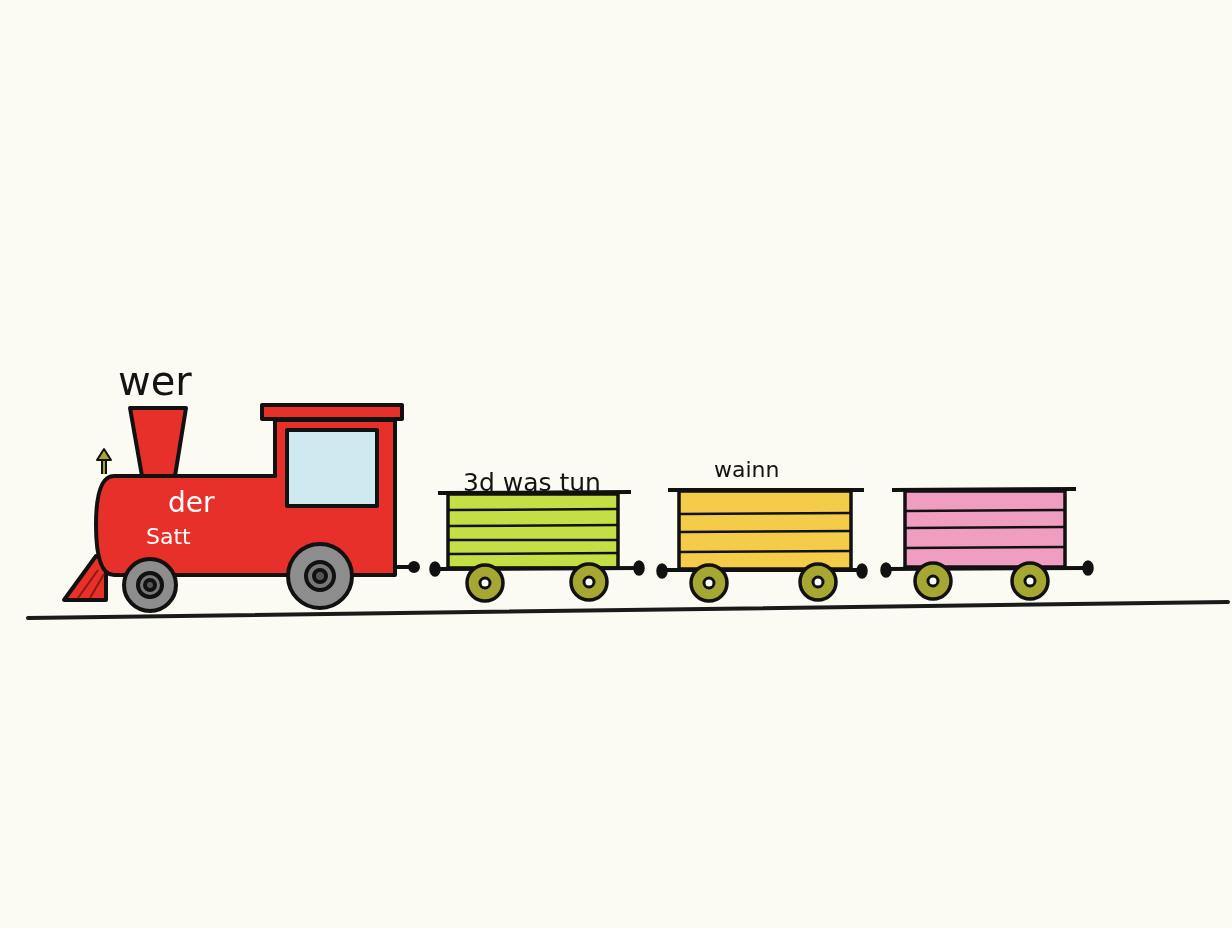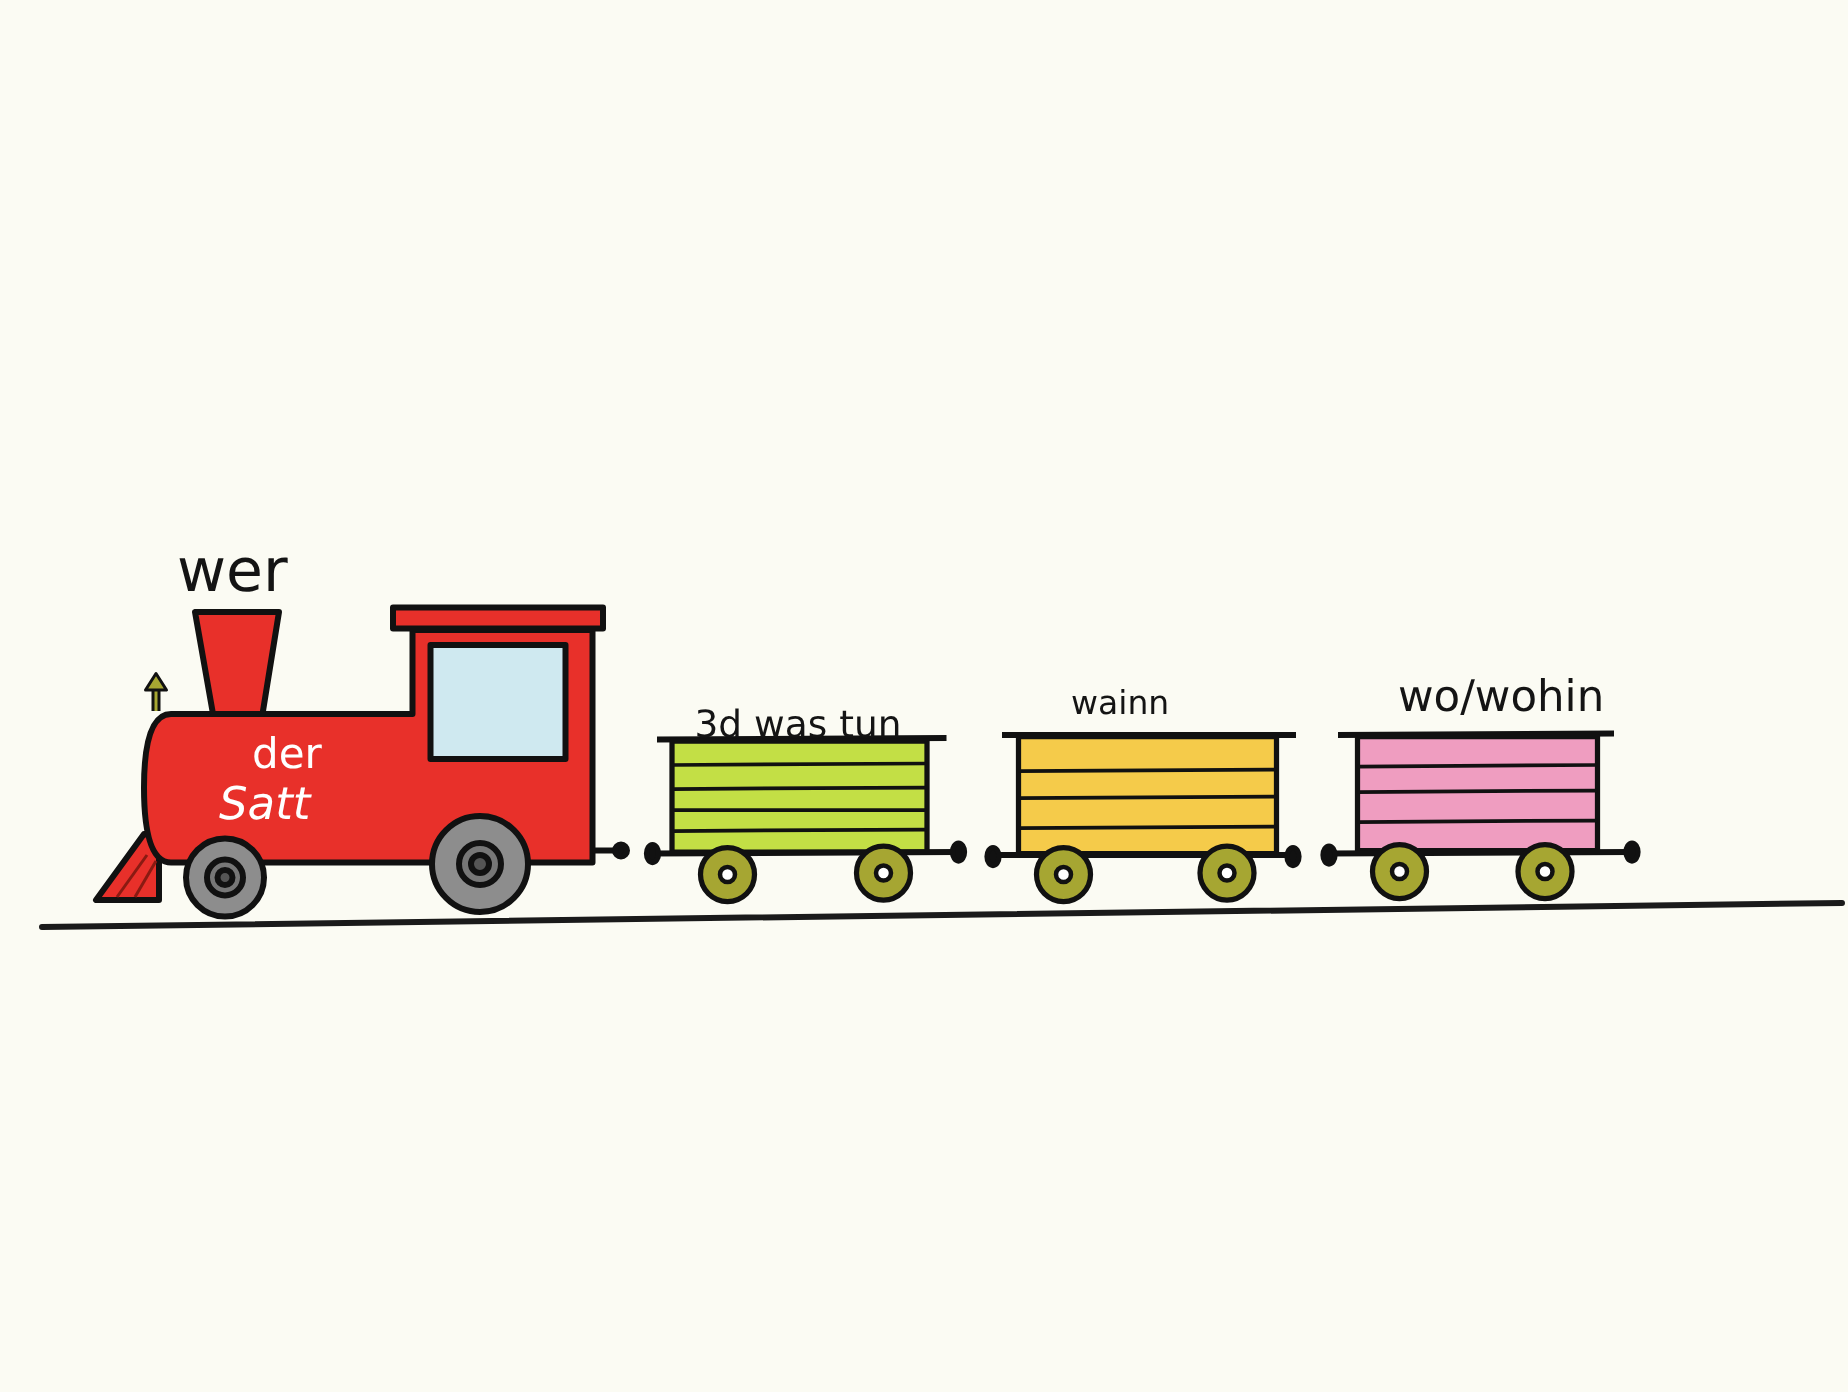--- a/index.html
+++ b/index.html
@@ -91,18 +91,17 @@
       <ellipse cx="1088" cy="568" rx="4" ry="6" fill="#111"></ellipse>
       <circle cx="933" cy="581" r="18" fill="#a6a632"></circle>
       <circle cx="933" cy="581" r="5" fill="#fff" stroke-width="3"></circle>
       <circle cx="1030" cy="581" r="18" fill="#a6a632"></circle>
       <circle cx="1030" cy="581" r="5" fill="#fff" stroke-width="3"></circle>
     </g>
   </svg>
 
   <div class="label" style="left:118px;top:358px;font-size:40px;">wer</div>
   <div class="engine-text" style="left:168px;top:488px;font-size:28px;">der</div>
-  <div class="engine-text" style="left:146px;top:522px;font-size:30px;font-style:italic;">Satt</div>
+  <div class="engine-text" style="left:146px;top:522px;font-size:22px;">Satt</div>
 
   <div class="label" style="left:463px;top:468px;font-size:25px;">3d was tun</div>
   <div class="label" style="left:714px;top:457px;font-size:22px;text-align:right;">wainn</div>
-  <div class="label" style="left:932px;top:447px;font-size:29px;">wo/wohin</div>
 </div>
 
 </body></html>

